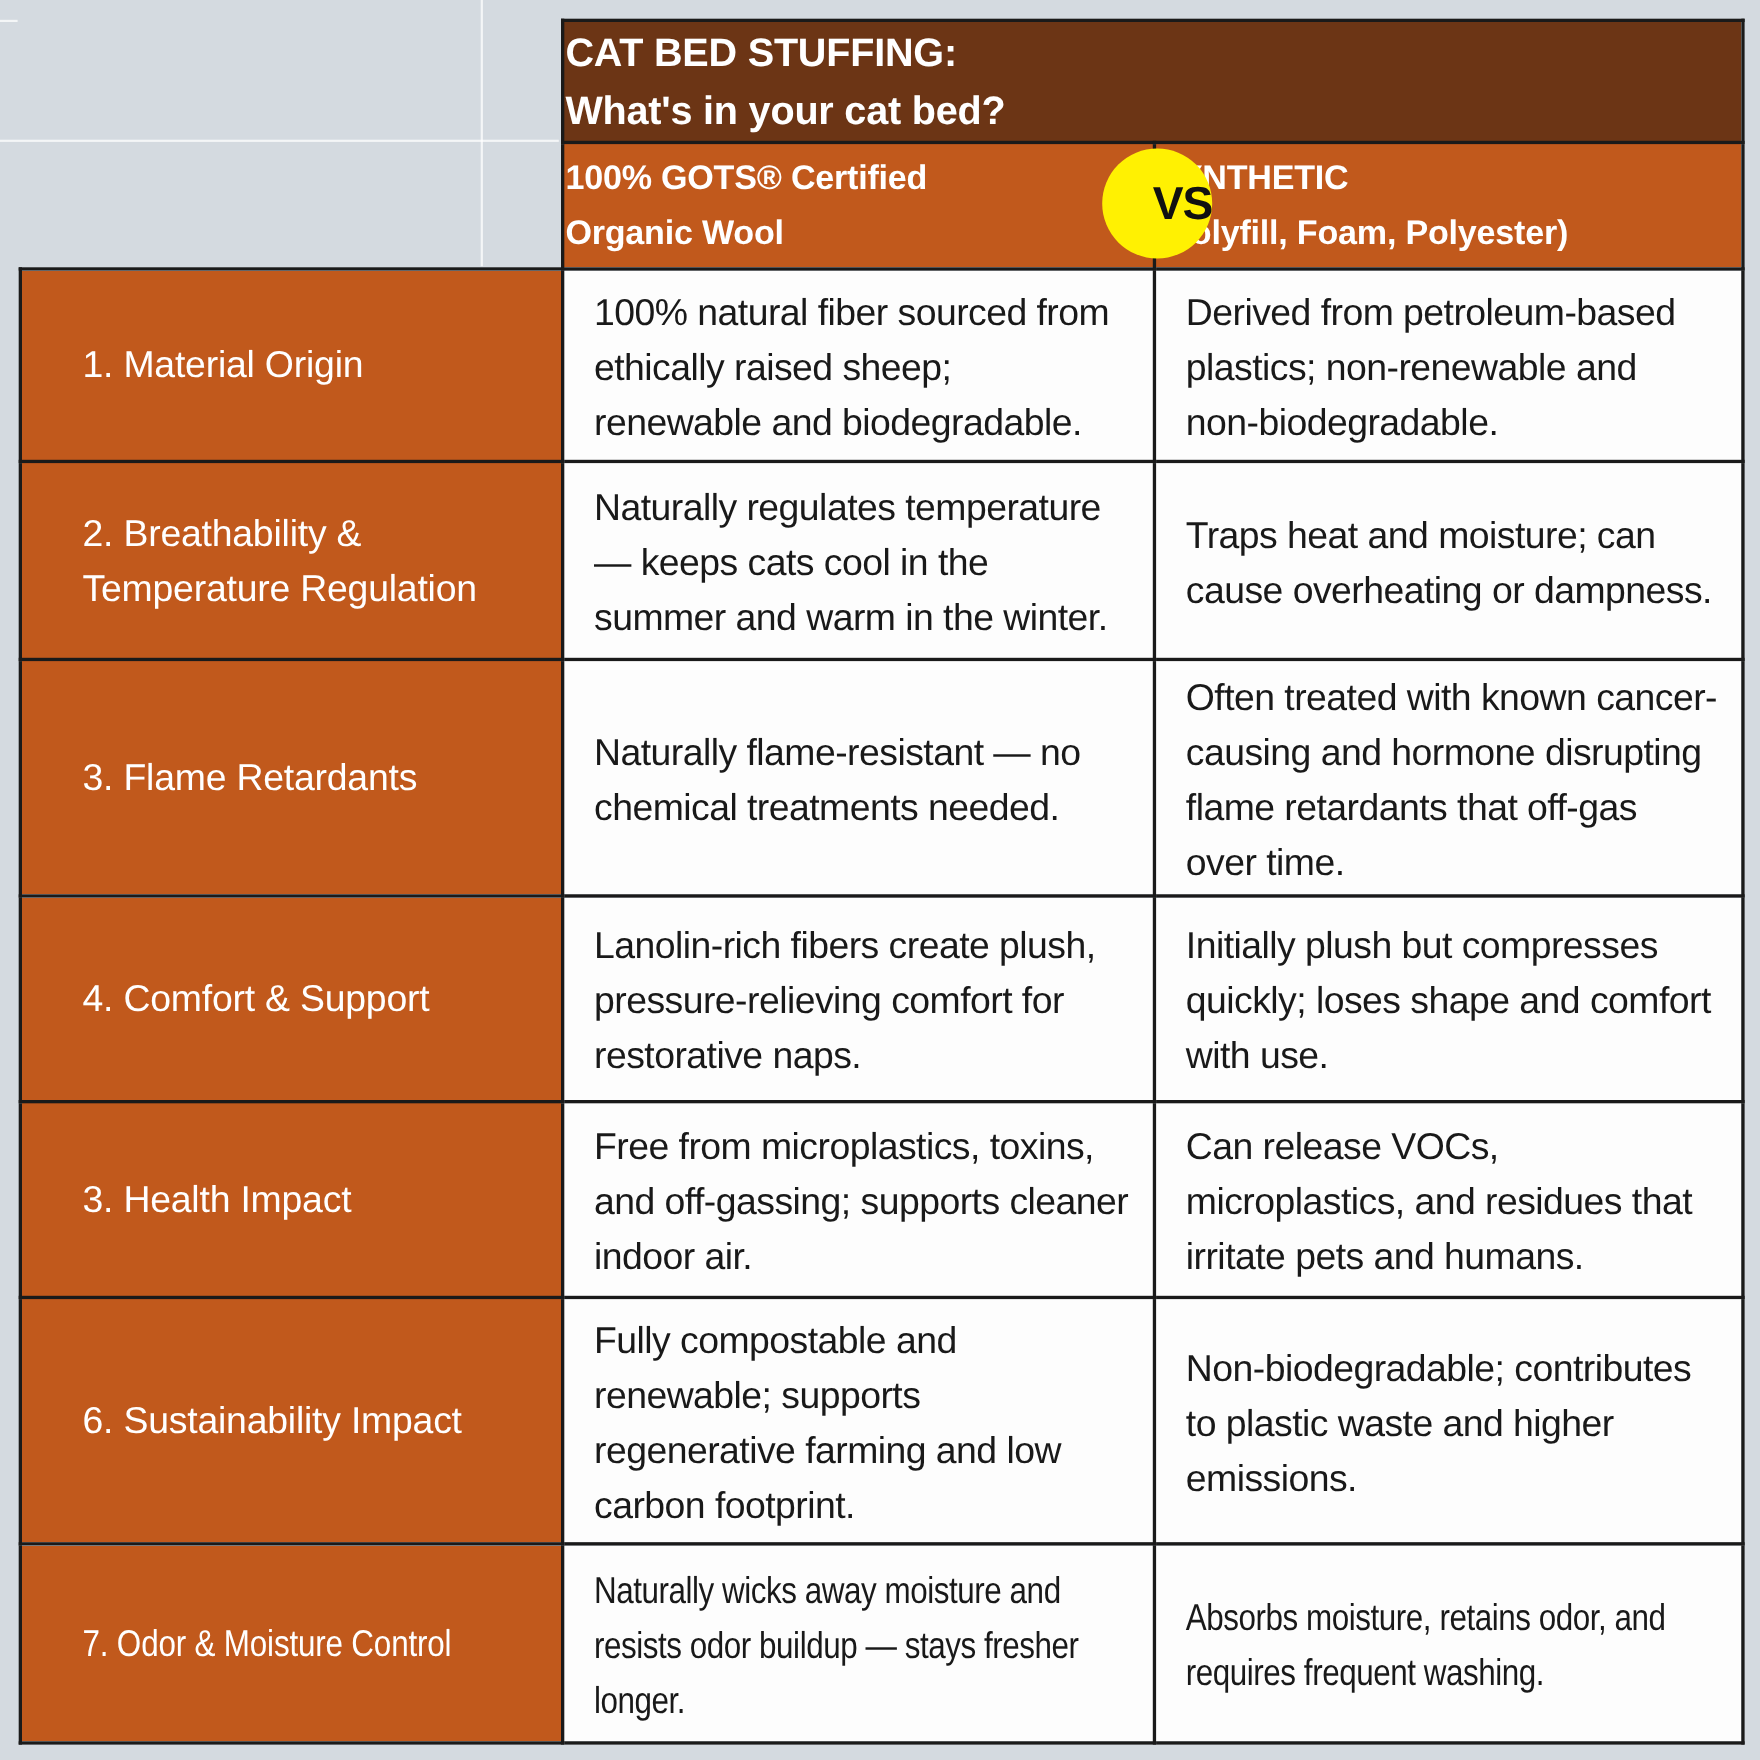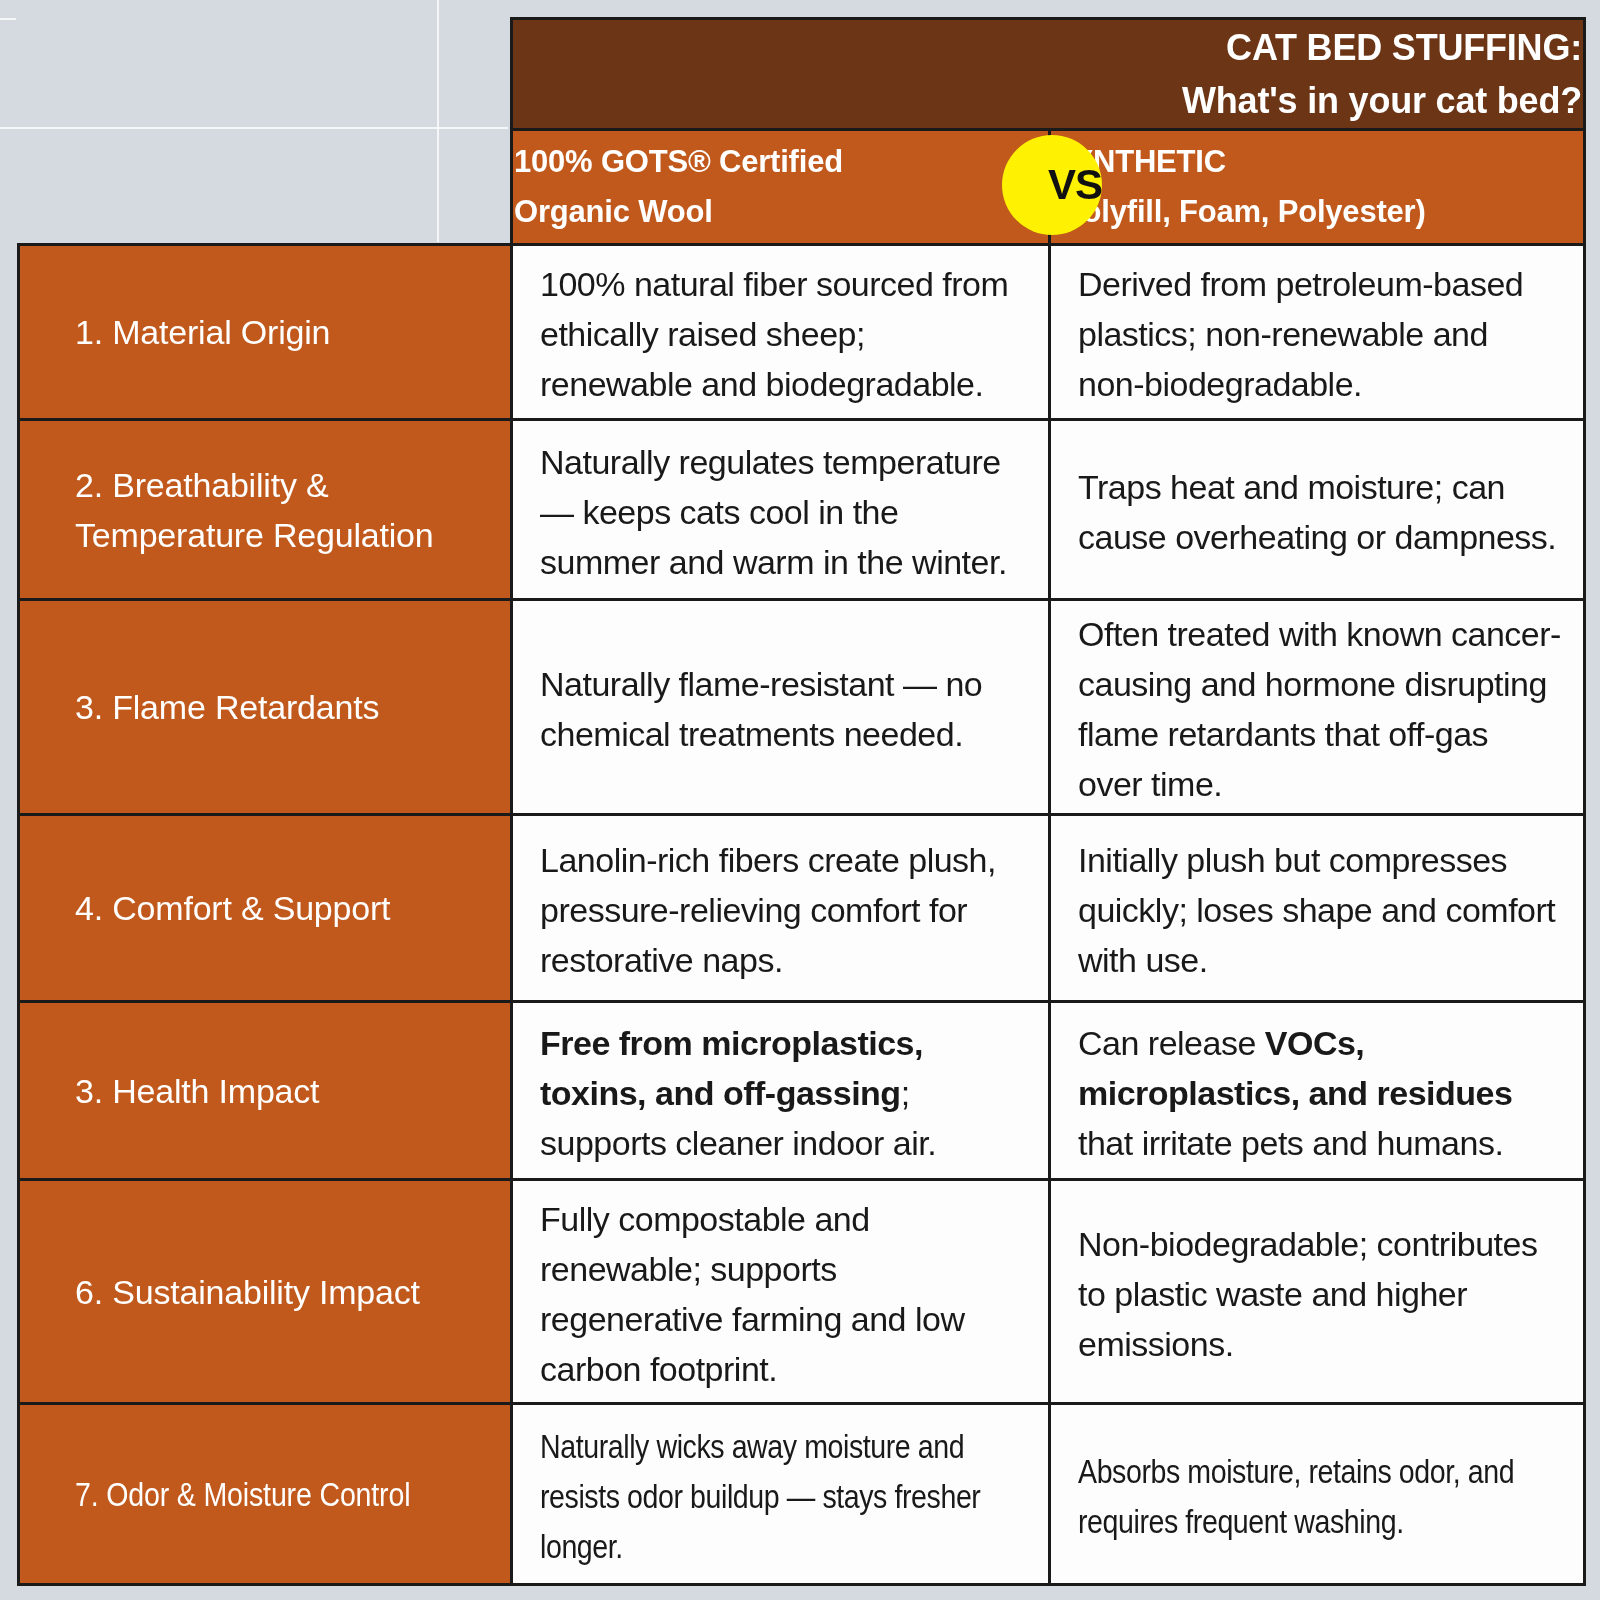--- a/index.html
+++ b/index.html
@@ -31,38 +31,38 @@
   tr:nth-child(2){height:115px;}
   tr:nth-child(3){height:175px;}
   tr:nth-child(4){height:180px;}
   tr:nth-child(5){height:215px;}
   tr:nth-child(6){height:187px;}
   tr:nth-child(7){height:178px;}
   tr:nth-child(8){height:224px;}
   tr:nth-child(9){height:181px;}
 
   td.title{
-    background:#6C3515;color:#FFFFFF;text-align:right;
+    background:#6C3515;color:#FFFFFF;text-align:left;
     font-weight:700;font-size:36px;line-height:53px;letter-spacing:-0.2px;
   }
   td.sub{
     background:#C1591C;color:#FFFFFF;text-align:left;
     font-weight:700;font-size:31px;line-height:50px;letter-spacing:-0.2px;
   }
   td.label{
     background:#C1591C;color:#FFFFFF;
     font-weight:400;font-size:34px;line-height:50px;letter-spacing:-0.2px;
     padding:0 18px 0 55px;
   }
   td.body{
     background:#FDFDFD;color:#191919;
     font-size:34px;line-height:50px;letter-spacing:-0.5px;
     padding:4px 22px 0 27px;
   }
-  td .b{font-weight:700;}
+  td .b{font-weight:400;}
   .txt{display:block;}
   
   tr.narrow .txt{
     transform:scaleX(0.84);
     transform-origin:left center;
     width:119%;
   }
   .vs-badge{
     position:absolute;left:1002px;top:135px;
     width:100px;height:100px;border-radius:50%;

